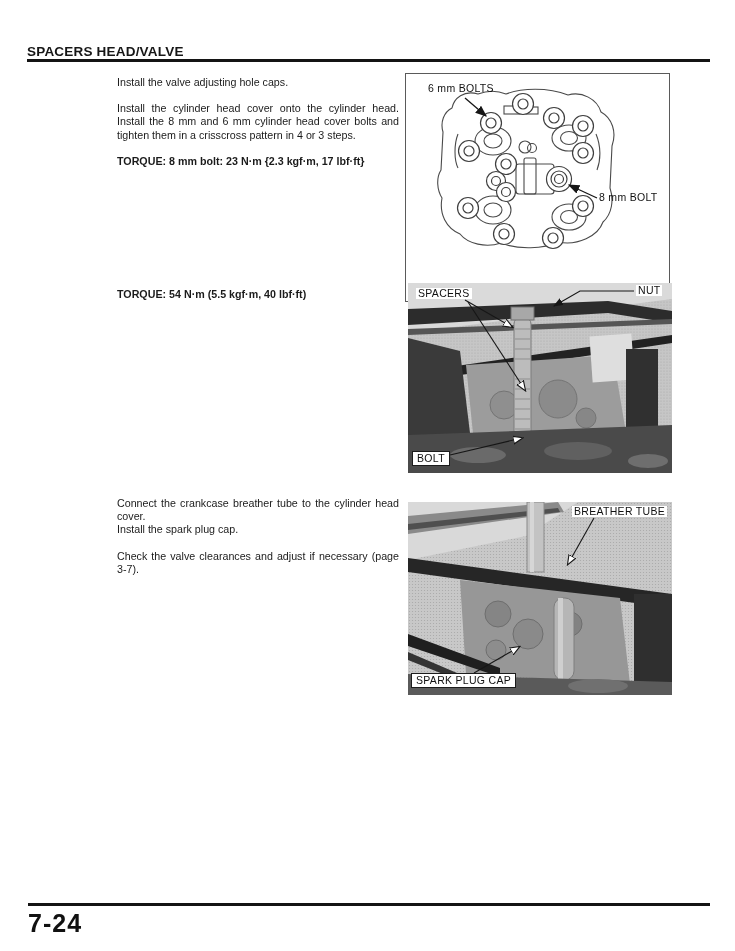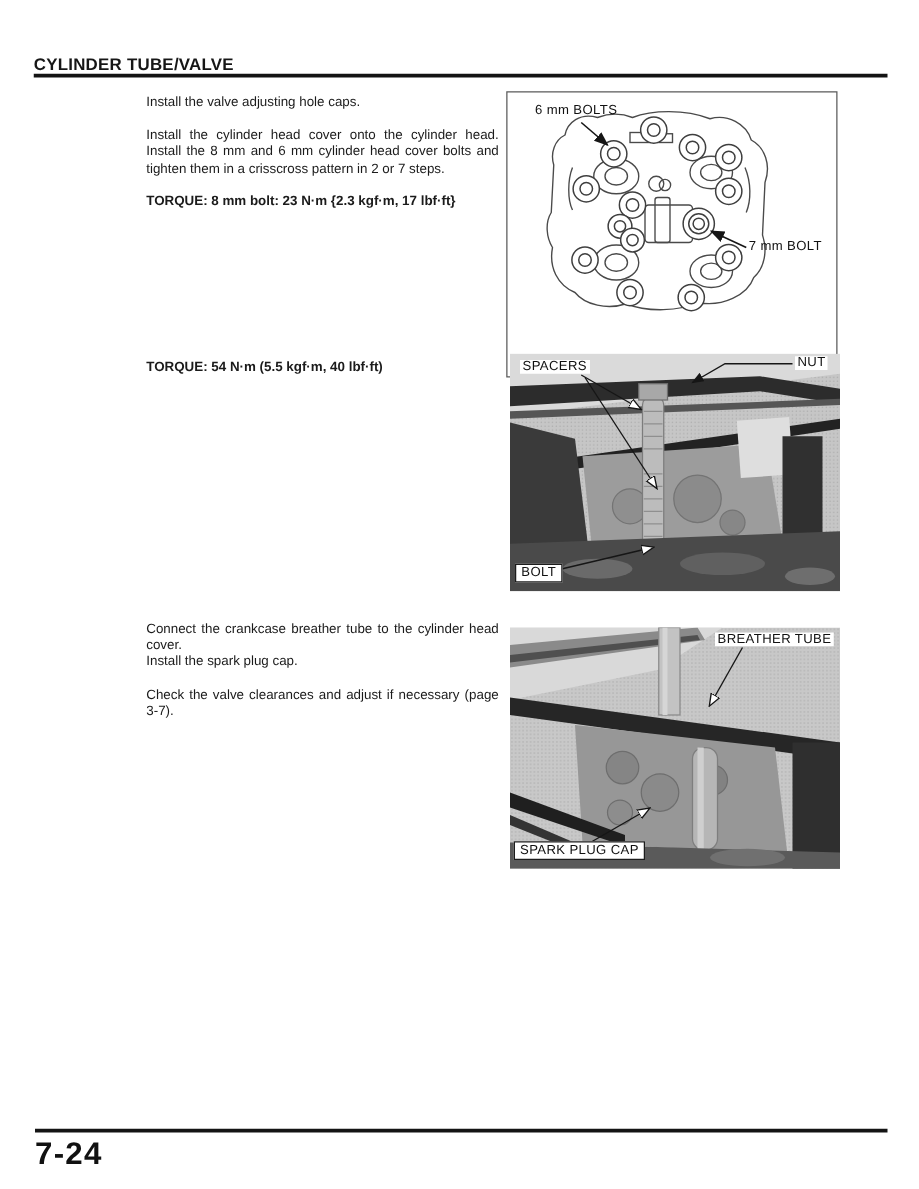--- a/index.html
+++ b/index.html
@@ -35,26 +35,26 @@
   .footer-page{
     position:absolute;left:28px;top:909px;font-size:25px;font-weight:bold;
     letter-spacing:1px;color:#111;
   }
 </style>
 </head>
 <body>
 
 <div class="page">
 
-  <div class="hdr-title">CYLINDER TUBE/VALVE</div>
+  <div class="hdr-title">SPACERS HEAD/VALVE</div>
   <div class="hdr-rule"></div>
 
   <section class="txtcol" style="top:76px;">
     <p>Install the valve adjusting hole caps.</p>
-    <p>Install the cylinder head cover onto the cylinder head. Install the 8 mm and 6 mm cylinder head cover bolts and tighten them in a crisscross pattern in 2 or 7 steps.</p>
+    <p>Install the cylinder head cover onto the cylinder head. Install the 8 mm and 6 mm cylinder head cover bolts and tighten them in a crisscross pattern in 4 or 3 steps.</p>
     <p class="torque">TORQUE: 8 mm bolt: 23 N·m {2.3 kgf·m, 17 lbf·ft}</p>
   </section>
 
   <section class="txtcol" style="top:288px;">
     <p class="torque">TORQUE: 54 N·m (5.5 kgf·m, 40 lbf·ft)</p>
   </section>
 
   <section class="txtcol" style="top:497px;">
     <p class="tight">Connect the crankcase breather tube to the cylinder head cover.</p>
     <p class="tight">Install the spark plug cap.</p>
@@ -152,21 +152,21 @@
             <circle cx="153" cy="105" r="4.5"></circle>
           </g>
       </g>
 
       <g stroke="#161616" stroke-width="1.3" fill="none">
         <line x1="59" y1="24" x2="80" y2="42" marker-end="url(#ar1)"></line>
         <line x1="191" y1="124" x2="163" y2="111" marker-end="url(#ar1)"></line>
       </g>
     </svg>
     <div class="figlabel" style="left:22px;top:9px;">6 mm BOLTS</div>
-    <div class="figlabel" style="left:193px;top:118px;">7 mm BOLT</div>
+    <div class="figlabel" style="left:193px;top:118px;">8 mm BOLT</div>
   </div>
 
   <div class="fig" id="fig2">
     <svg width="264" height="190" viewBox="0 0 264 190">
       <defs>
         <pattern id="ht2" width="3" height="3" patternUnits="userSpaceOnUse">
           <rect width="3" height="3" fill="#c6c6c6"></rect>
           <circle cx="1" cy="1" r="0.55" fill="#a9a9a9"></circle>
         </pattern>
         <marker id="aw2" markerWidth="10" markerHeight="9" refX="8" refY="4" orient="auto">

